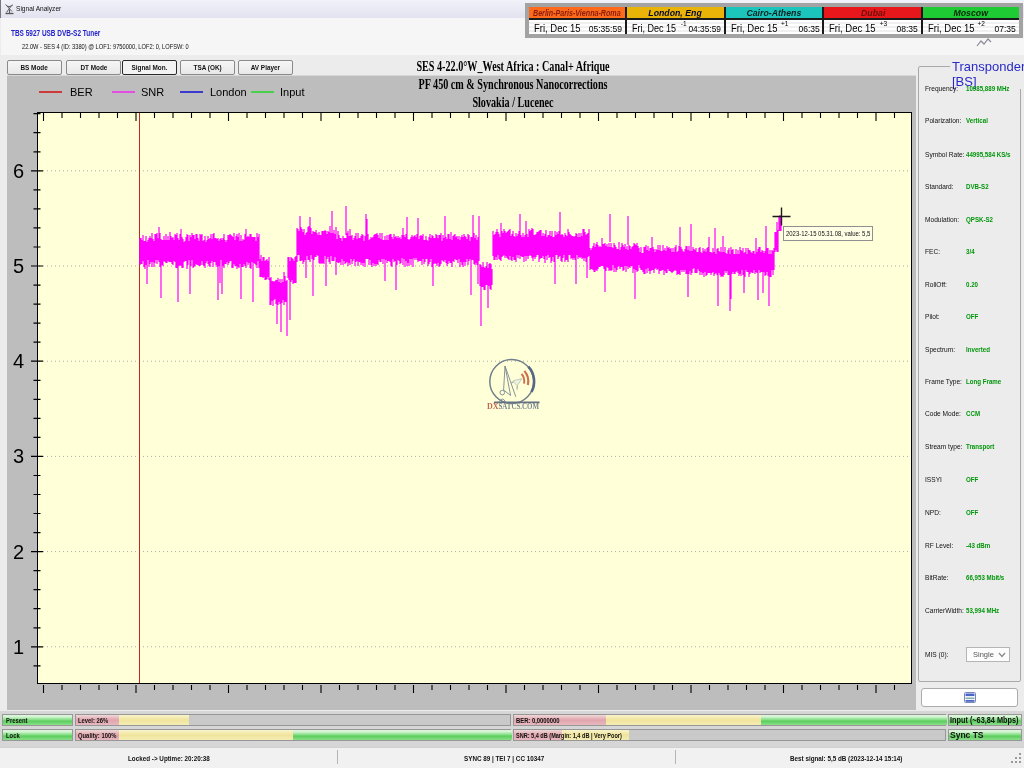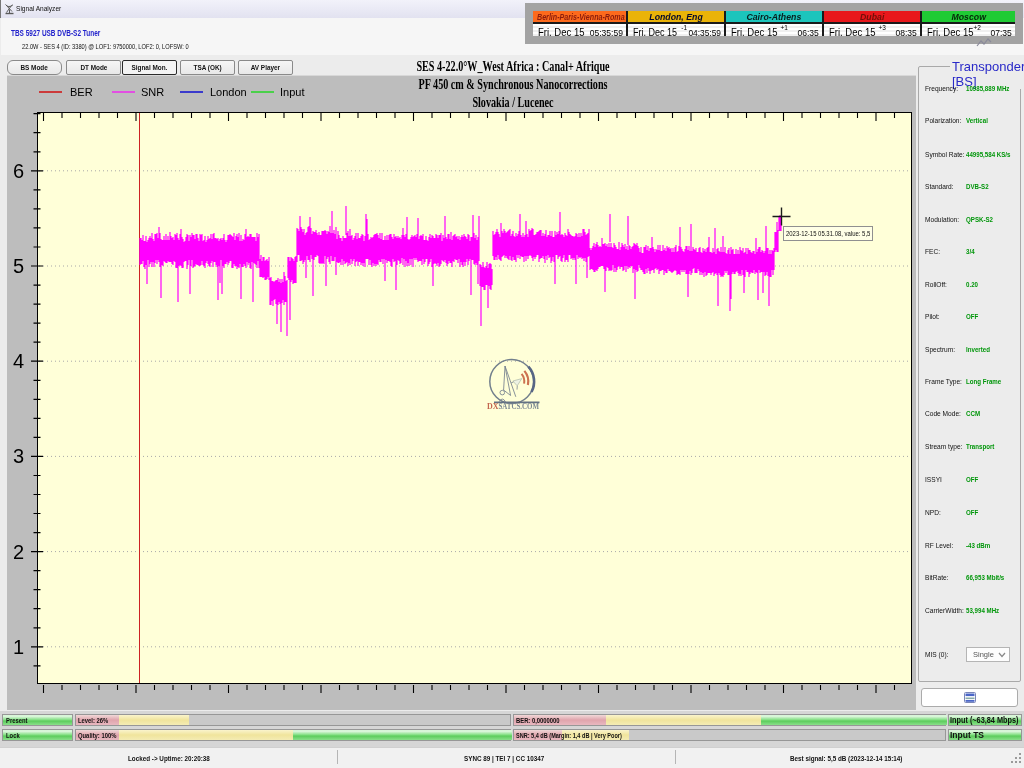--- a/index.html
+++ b/index.html
@@ -28,42 +28,42 @@
 #savebtn{left:921px;top:688px;width:97px;height:19px;background:#fff;border:1px solid #ababab;border-radius:3px;}
 #barstrip{left:0;top:711px;width:1024px;height:36px;background:#d6d6d6;}
 .bar{position:absolute;height:12px;border:1px solid #979797;background:#c9c9c9;}
 .bar i{position:absolute;top:0;bottom:0;font-style:normal;}
 .bt{position:absolute;font-size:7.5px;font-weight:bold;color:#111;white-space:nowrap;z-index:5;transform:scaleX(.78);transform-origin:left;}
 .btl{transform:scaleX(.74);}
 .grn{background:linear-gradient(#d8f5d8 15%,#7ede7e 50%,#5ccc5c 60%,#8ae08a);}
 #status{left:0;top:747px;width:1024px;height:21px;background:#f1f1f1;border-top:1px solid #d0d0d0;}
 .st{position:absolute;top:754px;font-size:7.5px;font-weight:bold;color:#111;white-space:nowrap;transform:scaleX(.84);transform-origin:left;}
 .sep{position:absolute;top:750px;height:14px;width:1px;background:#b5b5b5;}
-#clocks{left:525px;top:3px;width:498px;height:35px;border:8px solid #a3a3a3;border-collapse:collapse;table-layout:fixed;}
+#clocks{left:525px;top:3px;width:498px;height:35px;border:4px solid #a3a3a3;border-collapse:collapse;table-layout:fixed;}
 #clocks td{border:2px solid #1a1a1a;overflow:hidden;white-space:nowrap;}
 .chdr{height:14px;font-size:9.5px;font-weight:bold;font-style:italic;text-align:center;}
 .chdr span{display:inline-block;transform:scaleX(.92);transform-origin:center;}
 .cbody{height:17px;font-size:10px;font-weight:normal;background:repeating-linear-gradient(#ffffff 0 2px,#f0f0f0 2px 4px);color:#000;}
 .cwrap{position:relative;width:100%;height:100%;}
 .cd{position:absolute;left:5px;top:3px;transform:scaleX(.95);transform-origin:left;}
 .ct{position:absolute;right:3px;top:3px;font-size:9.5px;transform:scaleX(.9);transform-origin:right;}
 .coff{position:absolute;font-size:6.5px;top:1px;}
 </style>
 </head>
 <body>
 <div class="abs" id="titlebar"></div>
 <svg class="abs" style="left:4px;top:3px" width="12" height="12" viewBox="0 0 12 12">
     <path d="M1.5 1.5 Q4.5 5.5 9 1.8 M2.5 9.5 L7.5 2.5 M2.8 2.8 L8 8.5 M5.5 6.5 L5.5 10" stroke="#5a5a5a" stroke-width="1" fill="none"></path>
     <path d="M1.5 10.5 H9.5" stroke="#5a5a5a" stroke-width="1.4" fill="none"></path>
   </svg>
 <div class="abs" id="titletext">Signal Analyzer</div>
 <div class="abs" id="hdr"></div>
 <div class="abs" id="tuner">TBS 5927 USB DVB-S2 Tuner</div>
 <div class="abs" id="lof">22.0W - SES 4 (ID: 3380) @ LOF1: 9750000, LOF2: 0, LOFSW: 0</div>
-<div class="abs tb" style="left:7px;width:55px;border-radius:6px;"><span>BS Mode</span></div>
+<div class="abs tb" style="left:7px;width:55px;"><span>BS Mode</span></div>
 <div class="abs tb" style="left:66px;width:55px;"><span>DT Mode</span></div>
 <div class="abs tb tbsel" style="left:122px;width:55px;"><span>Signal Mon.</span></div>
 <div class="abs tb" style="left:180px;width:55px;"><span>TSA (OK)</span></div>
 <div class="abs tb" style="left:238px;width:55px;"><span>AV Player</span></div>
 <div class="abs" id="band"></div>
 <div class="ttl" style="top:58px;">SES 4-22.0°W_West Africa : Canal+ Afrique</div>
 <div class="ttl" style="top:76px;">PF 450 cm &amp; Synchronous Nanocorrections</div>
 <div class="ttl" style="top:94px;">Slovakia / Lucenec</div>
 <div class="legln" style="left:39px;background:#cc3a3a;"></div>
 <div class="leg" style="left:70px;">BER</div>
@@ -179,21 +179,21 @@
  <i style="left:43px;width:174px;background:linear-gradient(#faf4cc,#f0e49c 50%,#f4ecb4);"></i>
  <i style="left:217px;width:219px;background:linear-gradient(#d8f5d8 15%,#7ede7e 50%,#5ccc5c 60%,#8ae08a);"></i>
 </div>
 <div class="bt" style="left:78px;top:731px;">Quality: 100%</div>
 <div class="bar" style="left:513px;top:729px;width:433px;">
  <i style="left:0;width:48px;background:linear-gradient(#f0d8d8,#e0a4ac 50%,#e8b8c0);"></i>
  <i style="left:48px;width:67px;background:linear-gradient(#faf4cc,#f0e49c 50%,#f4ecb4);"></i>
 </div>
 <div class="bt btl" style="left:516px;top:731px;">SNR: 5,4 dB (Margin: 1,4 dB | Very Poor)</div>
 <div class="bar grn" style="left:948px;top:729px;width:74px;"></div>
-<div class="bt" style="left:950px;top:730px;font-size:8.5px;transform:scaleX(1);">Input TS</div>
+<div class="bt" style="left:950px;top:730px;font-size:8.5px;transform:scaleX(1);">Sync TS</div>
 <div class="abs" id="status"></div>
 <div class="st" style="left:128px;">Locked -&gt; Uptime: 20:20:38</div>
 <div class="st" style="left:464px;">SYNC 89 | TEI 7 | CC 10347</div>
 <div class="st" style="left:790px;">Best signal: 5,5 dB (2023-12-14 15:14)</div>
 <div class="sep" style="left:337px;"></div>
 <div class="sep" style="left:675px;"></div>
 <svg class="abs" style="left:1010px;top:752px" width="13" height="14" viewBox="0 0 13 14">
     <g fill="#9a9a9a">
       <rect x="9" y="1" width="2" height="2"></rect>
       <rect x="9" y="5" width="2" height="2"></rect>

